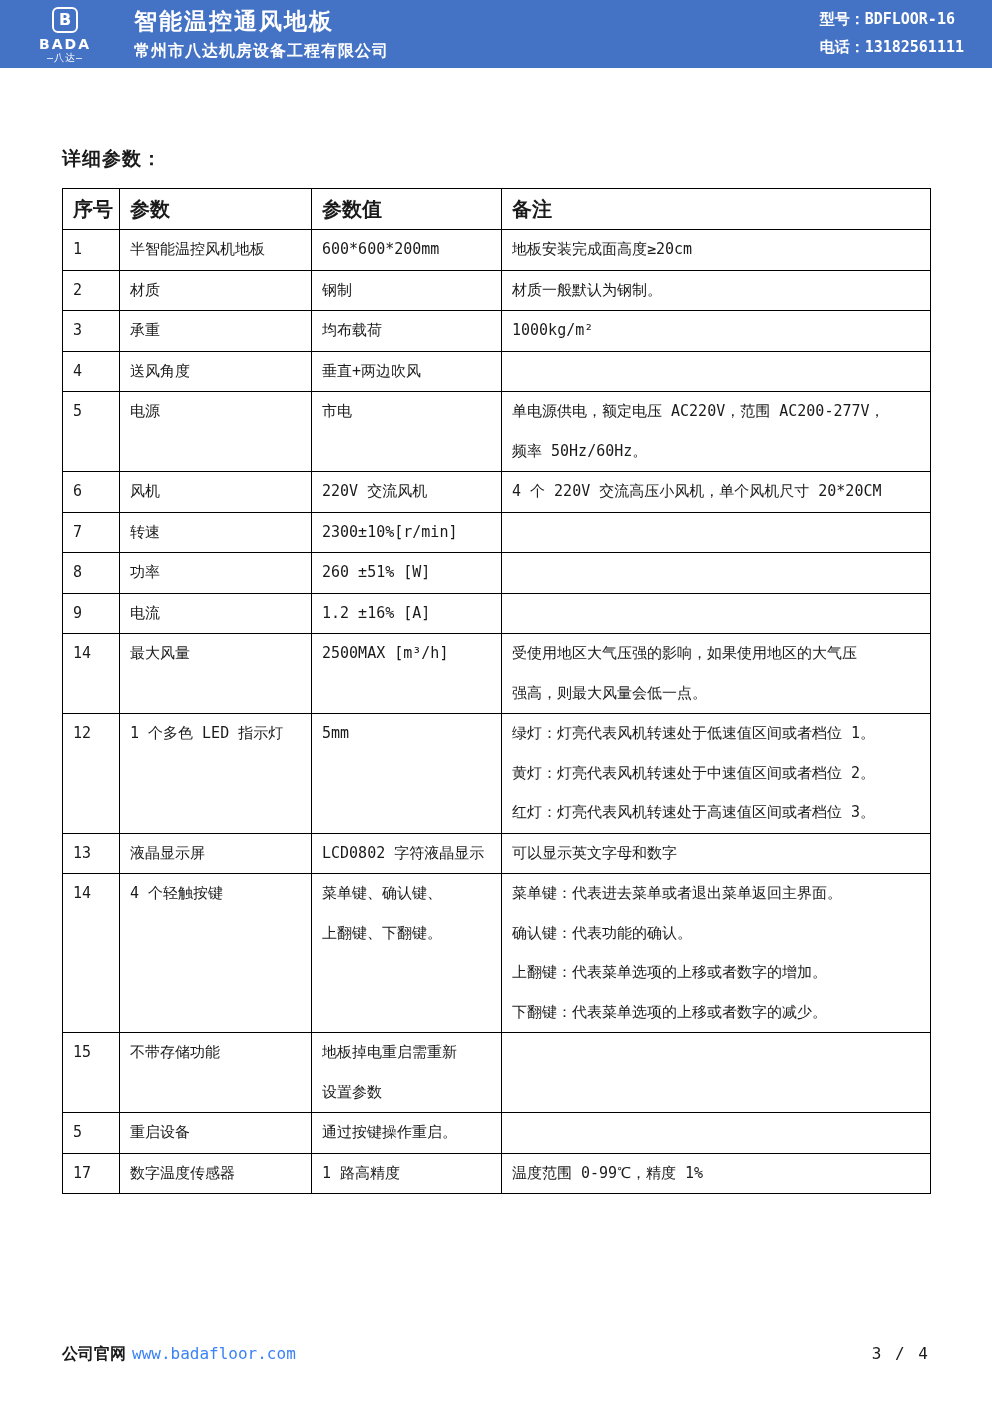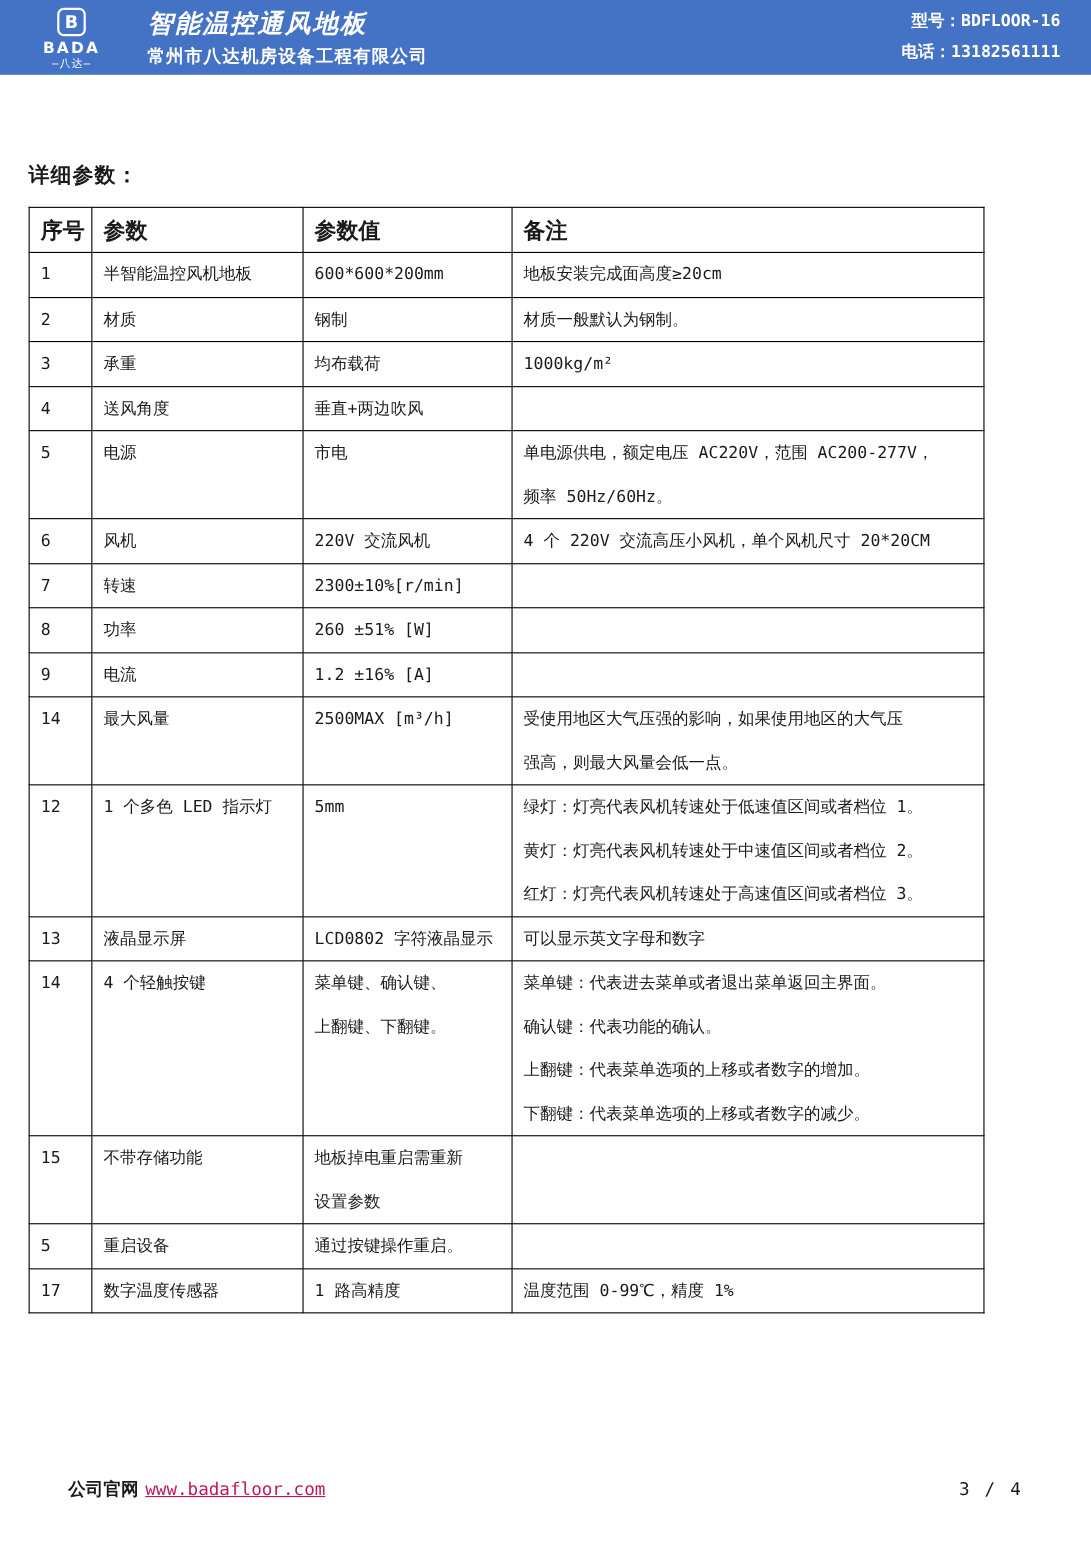--- a/index.html
+++ b/index.html
@@ -34,27 +34,27 @@
     border-radius: 6px;
     display: flex; align-items: center; justify-content: center;
     font-size: 16px; font-weight: bold;
     margin-bottom: 4px;
     font-family: "DejaVu Sans", sans-serif;
   }
   .logo-brand {
     font-size: 14px; font-weight: bold; letter-spacing: 2px;
     font-family: "DejaVu Sans", sans-serif;
   }
-  .logo-cn { font-size: 10px; margin-top: 3px; letter-spacing: 1px; }
+  .logo-cn { font-size: 10px; margin-top: 3px; letter-spacing: 1px; font-family: Liberation Mono, monospace; }
   .titles { margin-left: 24px; flex: 1; }
-  .doc-title { font-size: 23px; font-weight: bold; letter-spacing: 2px; font-style: italic; }
+  .doc-title { font-size: 23px; font-weight: bold; letter-spacing: 2px; }
   .company { font-size: 16px; font-weight: bold; margin-top: 4px; letter-spacing: 1px; }
-  .contact { text-align: right; font-size: 15px; font-weight: bold; line-height: 1.85; white-space: nowrap; margin-left: 16px; }
+  .contact { text-align: left; font-size: 15px; font-weight: bold; line-height: 1.85; white-space: nowrap; margin-left: 16px; }
   
-  .content { padding: 0 26px; }
+  .content { padding: 0 62px; }
   .section-title {
     margin-top: 78px;
     font-size: 19px;
     font-weight: bold;
     letter-spacing: 1px;
   }
   table.params {
     margin-top: 16px;
     border-collapse: collapse;
     table-layout: fixed;
@@ -84,21 +84,21 @@
   
   .footer {
     position: absolute;
     left: 62px; right: 62px;
     top: 1344px;
     display: flex;
     justify-content: space-between;
     font-size: 16px;
   }
   .site-label { font-weight: bold; }
-  .site-link { color: #be185d; text-decoration: underline; cursor: pointer; margin-left: 6px; }
+  .site-link { color: #3b82f6; cursor: pointer; margin-left: 6px; }
   .page-num { letter-spacing: 2px; }
 </style>
 </head>
 <body>
 
 <header class="topbar">
   <div class="logo">
     <div class="logo-badge">
       <span>B</span>
     </div>

